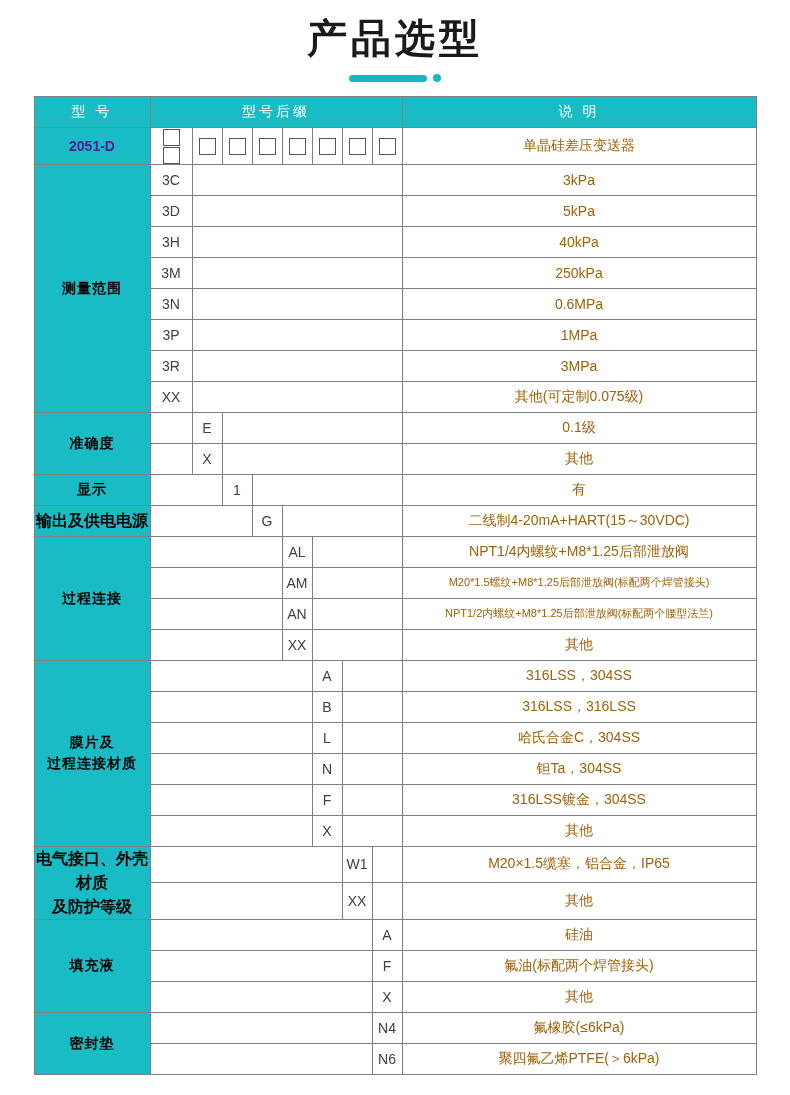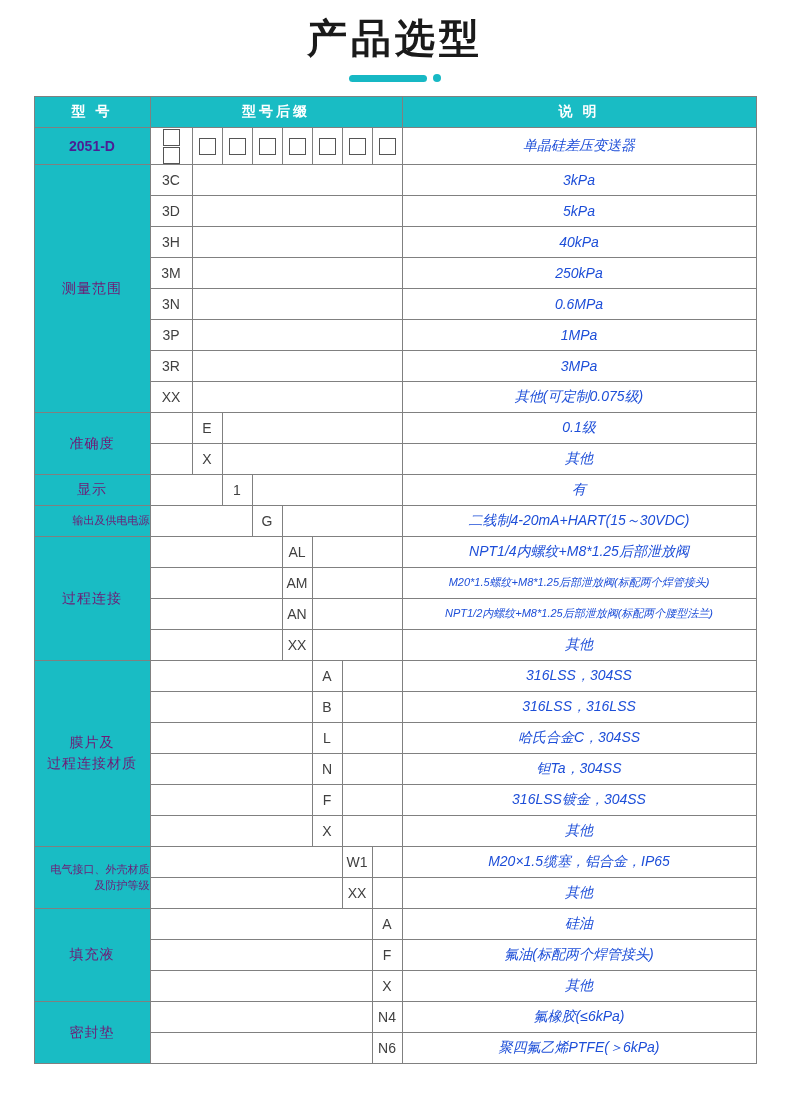--- a/index.html
+++ b/index.html
@@ -44,42 +44,41 @@
     border:1px solid #808080;
     padding:0;
     text-align:center;
     vertical-align:middle;
     font-size:14px;
     height:30px;
   }
   .hdr{
     background:#19bcc4;
     color:#ffffff;
-    font-weight:bold;
+    font-weight:normal;
     font-size:17px;
     letter-spacing:3px;
     height:34px;
   }
   .cat{
     background:#19bcc4;
-    color:#701a75;
-    font-weight:normal;
+    color:#000000;
+    font-weight:bold;
     font-size:15px;
     letter-spacing:1px;
     line-height:1.5;
   }
-  .cat.small{font-size:11px;letter-spacing:0;text-align:right;}
+  .cat.small{font-size:16px;letter-spacing:0;}
   .code{
     font-size:14px;
     color:#404040;
   }
   .desc{
     font-size:14px;
-    color:#1d4ed8;
-    font-style:italic;
+    color:#a16207;
   }
   .desc.tiny{font-size:11px;}
   .empty{background:#ffffff;}
   
   .boxrow td{height:28px;}
   .boxcell{position:relative;}
   .box{
     display:inline-block;
     width:15px;height:15px;
     border:1px solid #555;

